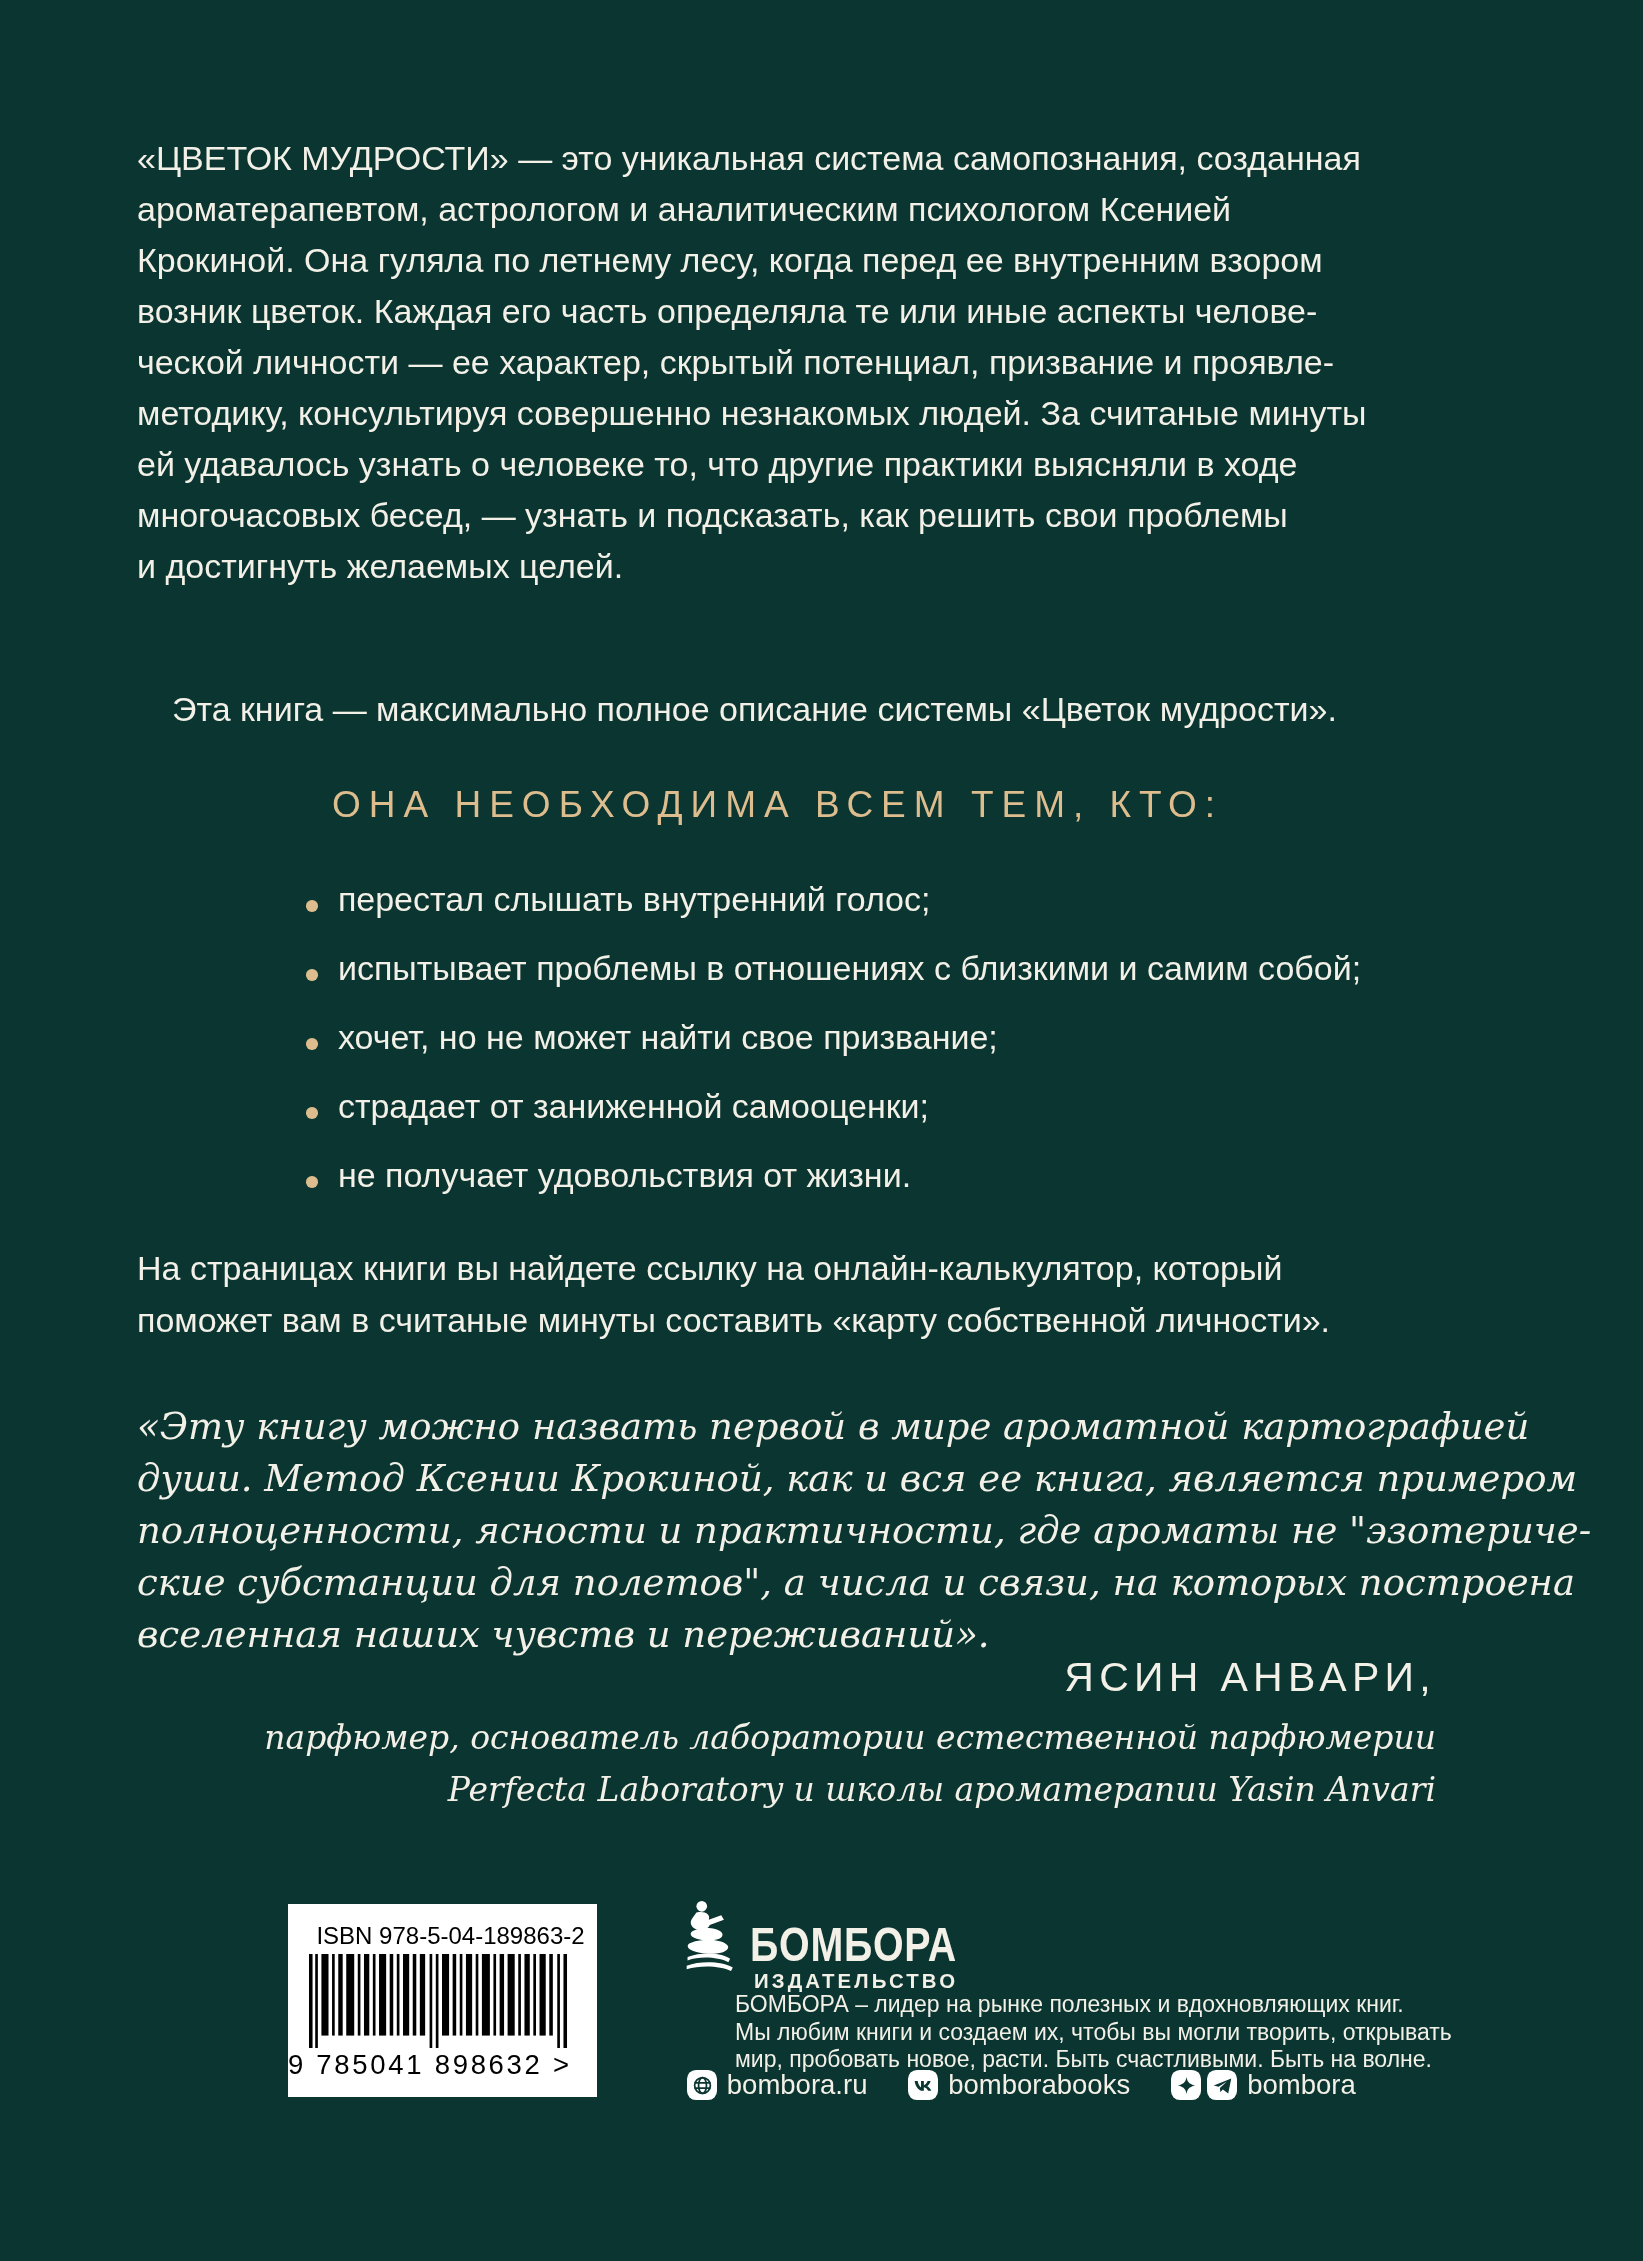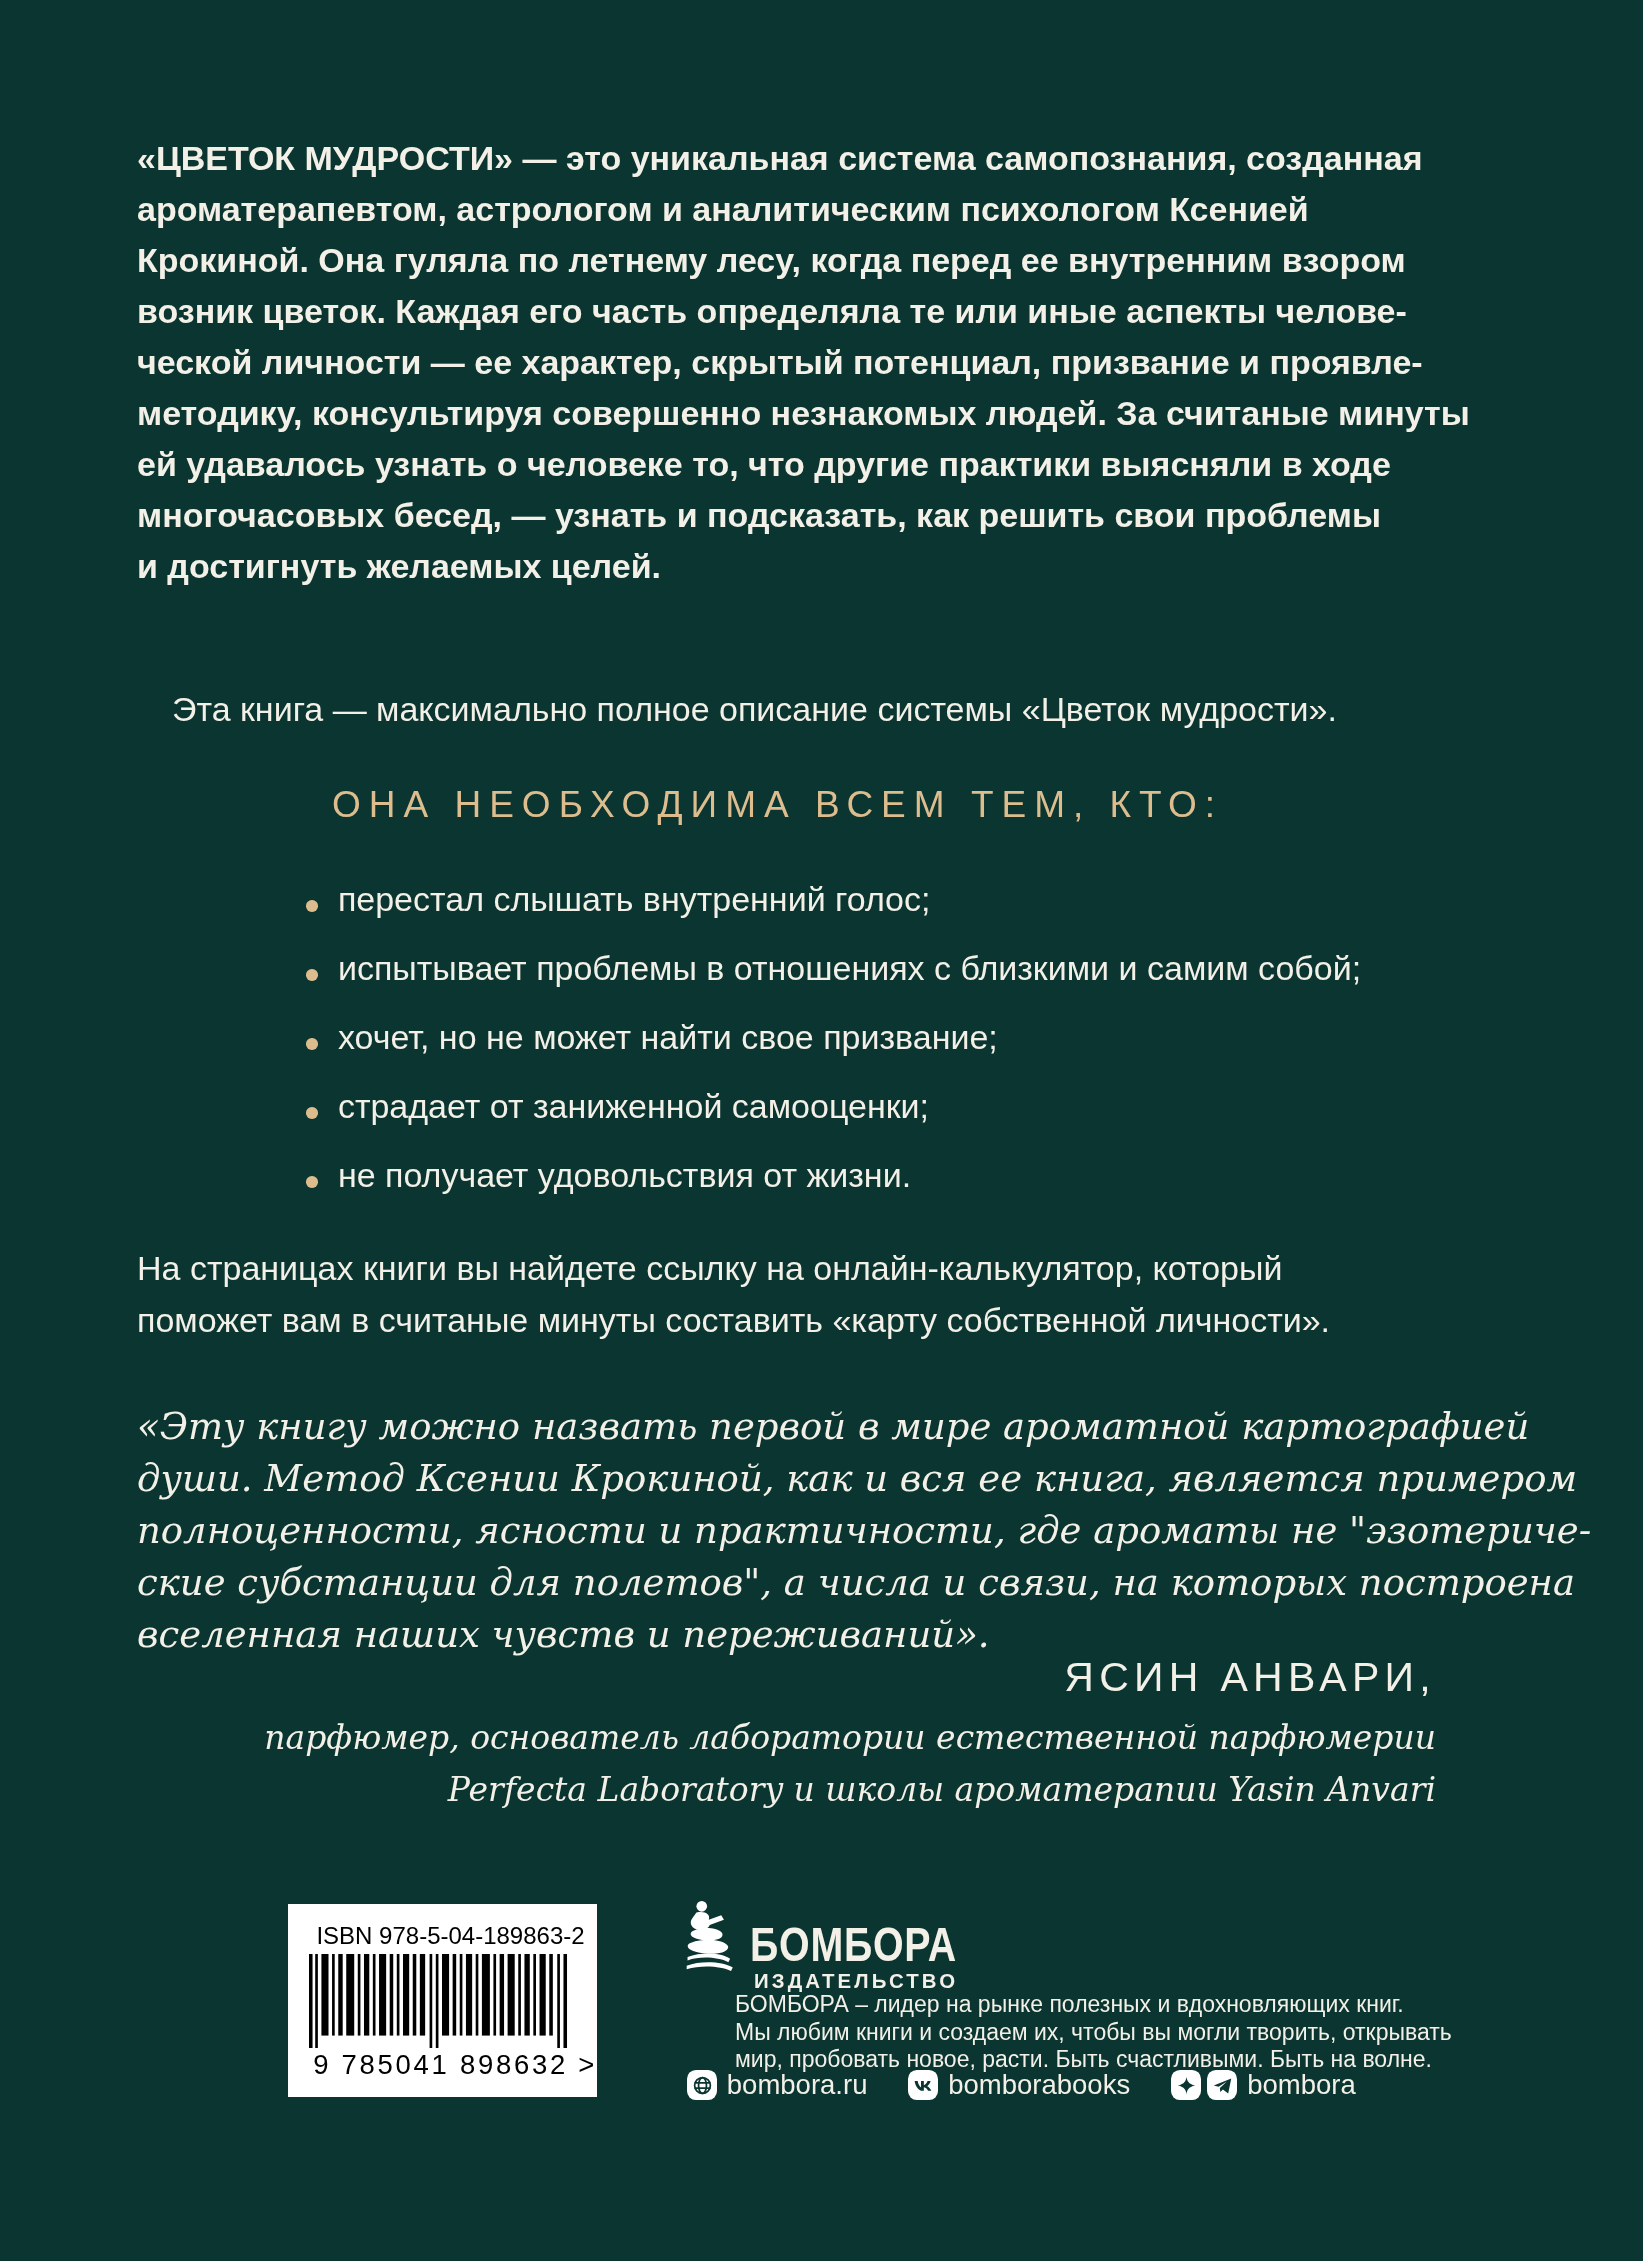--- a/index.html
+++ b/index.html
@@ -3,21 +3,21 @@
 <meta charset="utf-8">
 <style>
   html,body{margin:0;padding:0;background:#0b3531;}
   .page{
     position:relative;width:1644px;height:2262px;background:#0b3531;
     font-family:"Liberation Sans",sans-serif;color:#f2f0e7;overflow:hidden;
   }
   .abs{position:absolute;}
 
   
-  .intro{left:137px;top:133px;width:1330px;font-size:34px;line-height:51px;font-weight:bold;}
+  .intro{left:137px;top:133px;width:1330px;font-size:34px;line-height:51px;}
   .tline{white-space:nowrap;text-align:left;}
   .tline.last{}
 
   .book-line{left:137px;top:684px;width:1330px;font-size:34px;line-height:51px;text-indent:35px;white-space:nowrap;}
 
   .audience-heading{left:332px;top:784px;font-size:37px;letter-spacing:8px;color:#ddbd8e;white-space:nowrap;}
 
   .bullets{left:306px;top:865px;}
   .bullet-row{display:flex;align-items:center;height:69px;}
   .bullet-row .dot{flex:0 0 11.5px;width:11.5px;height:11.5px;border-radius:50%;background:#ddbd8e;margin:13.3px 20.4px 0 0;}
@@ -28,21 +28,21 @@
   .quote{left:137px;top:1401px;width:1330px;font-family:"DejaVu Serif",serif;font-style:italic;font-size:37px;line-height:52px;}
 
   .attr-name{left:137px;top:1654px;width:1299px;text-align:right;font-size:41px;letter-spacing:5.3px;white-space:nowrap;}
   .attr-role1{left:137px;top:1718px;width:1299px;text-align:right;font-family:"DejaVu Serif",serif;font-style:italic;font-size:33px;white-space:nowrap;}
   .attr-role2{left:137px;top:1770px;width:1299px;text-align:right;font-family:"DejaVu Serif",serif;font-style:italic;font-size:33px;white-space:nowrap;}
 
   
   .isbn-box{left:288px;top:1904px;width:309px;height:193px;background:#ffffff;color:#000;}
   .isbn-label{position:absolute;top:17.7px;left:8px;width:100%;text-align:center;font-size:24px;}
   .barcode{position:absolute;top:50px;left:21px;}
-  .isbn-digits{position:absolute;top:145px;left:0;width:100%;text-align:right;font-size:27.5px;letter-spacing:2.7px;}
+  .isbn-digits{position:absolute;top:145px;left:0;width:100%;text-align:left;font-size:27.5px;letter-spacing:2.7px;}
 
   
   .pub-logo{left:684px;top:1900px;}
   .pub-name{left:750px;top:1917px;font-size:48px;font-weight:bold;letter-spacing:0.9px;transform:scaleX(0.82);transform-origin:0 0;white-space:nowrap;}
   .pub-sub{left:754px;top:1970px;font-size:20.4px;font-weight:bold;letter-spacing:3.1px;white-space:nowrap;}
   .pub-desc{left:687px;top:1991px;width:727px;font-size:23px;line-height:27.5px;margin-left:48px;}
   .pub-desc .tline{white-space:nowrap;}
 
   .social-row{left:687px;top:2069px;display:flex;align-items:center;}
   .social-group{display:flex;align-items:center;margin-right:41px;}

